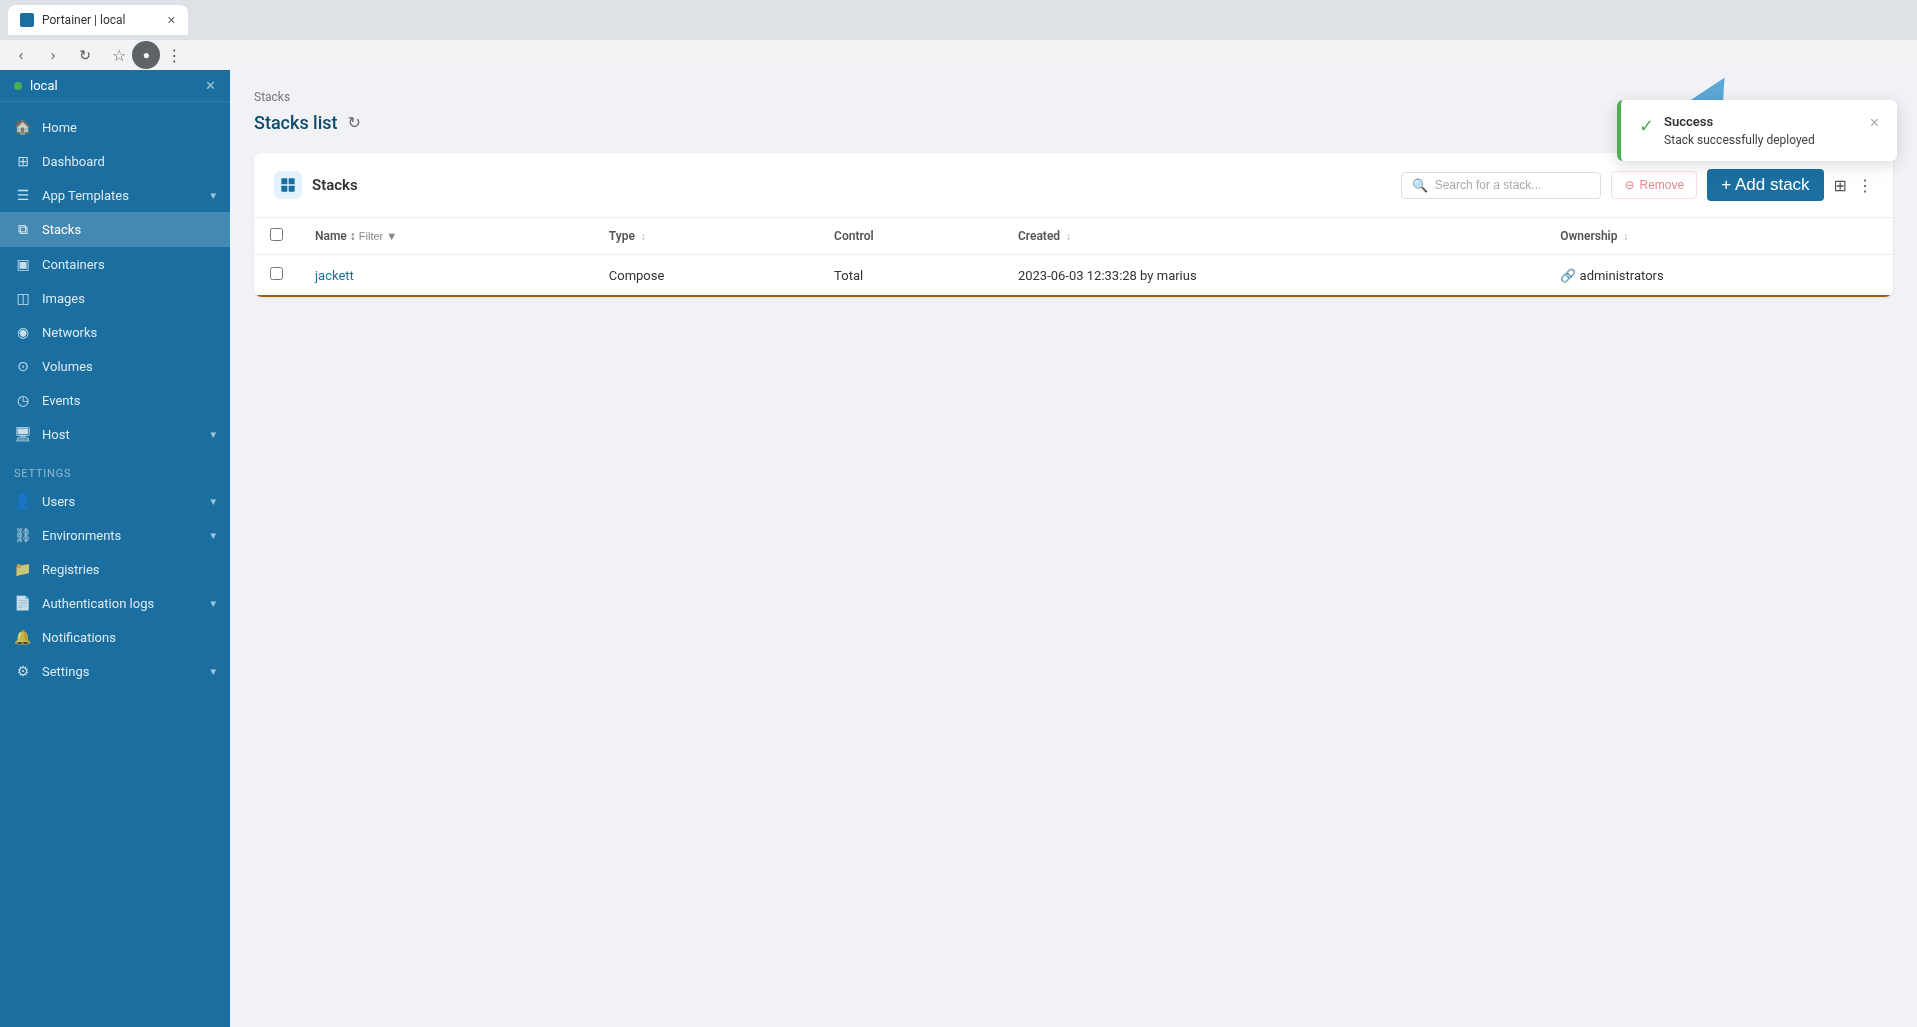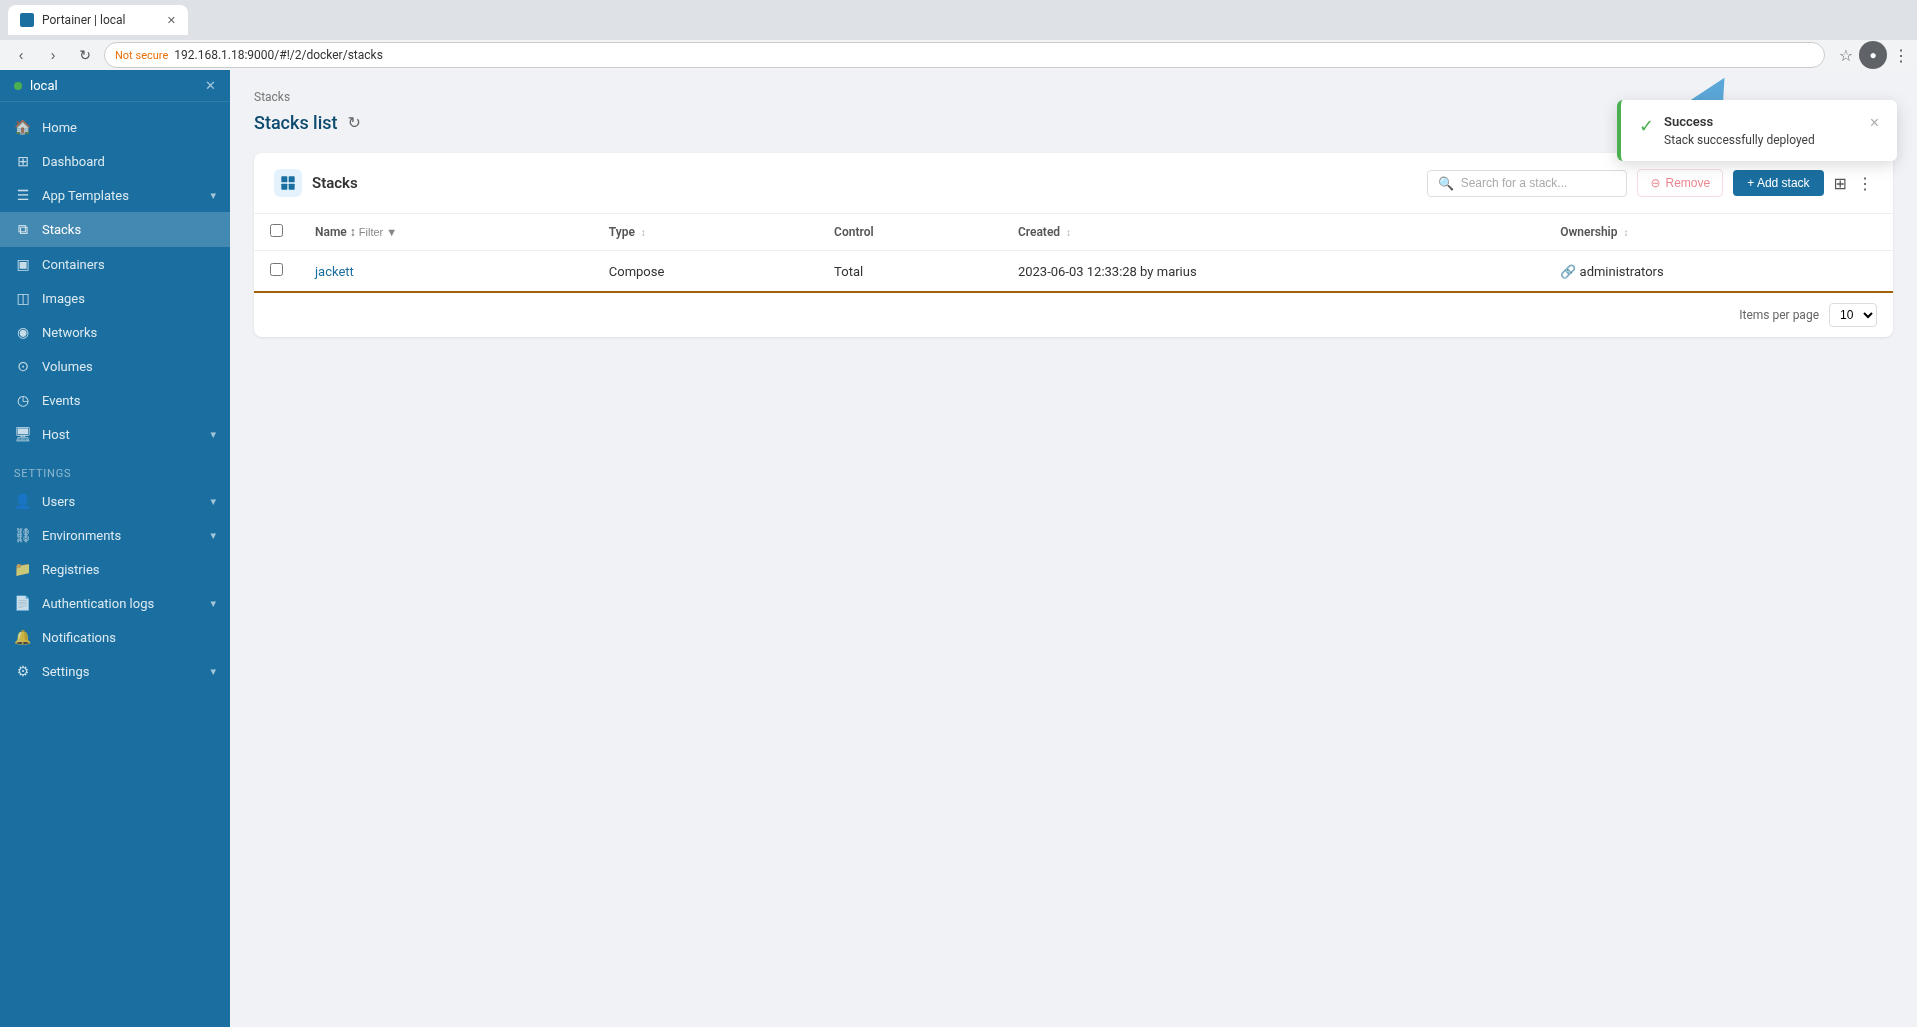--- a/index.html
+++ b/index.html
@@ -278,21 +278,21 @@
     }
     .btn-add {
       display: flex;
       align-items: center;
       gap: 5px;
       padding: 6px 14px;
       border: none;
       border-radius: 4px;
       background: #1a6fa0;
       color: #fff;
-      font-size: 12px;
+      font-size: 17px;
       cursor: pointer;
       font-weight: 500;
     }
     .btn-icon { color: #555; cursor: pointer; font-size: 16px; background: none; border: none; }
 
     
     .table-container { width: 100%; }
     table { width: 100%; border-collapse: collapse; }
     thead tr { border-bottom: 1px solid #eee; }
     th {
@@ -384,24 +384,20 @@
     <div class="browser-tab">
       <div class="favicon"></div>
       <span>Portainer | local</span>
       <span class="tab-close">✕</span>
     </div>
   </div>
   <div class="browser-nav">
     <button class="nav-btn">‹</button>
     <button class="nav-btn">›</button>
     <button class="nav-btn">↻</button>
-    <div class="address-bar">
-      <span class="warning">Not secure</span>
-      <span>192.168.1.18:9000/#!/2/docker/stacks</span>
-    </div>
     <span class="bookmark-btn">☆</span>
     <div class="profile-btn">●</div>
     <span class="options-btn">⋮</span>
   </div>
 </div>
 
 <div class="app-layout">
 
   <nav class="sidebar">
 
@@ -572,28 +568,20 @@
               <td>Compose</td>
               <td>Total</td>
               <td>2023-06-03 12:33:28 by marius</td>
               <td>
                 <span>🔗 </span>
                 <span>administrators</span>
               </td>
             </tr>
           </tbody>
         </table>
-        <div class="table-footer">
-          <span>Items per page</span>
-          <select class="per-page-select">
-            <option value="10">10</option>
-            <option value="25">25</option>
-            <option value="50">50</option>
-          </select>
-        </div>
       </div>
     </div>
   </main>
 </div>
 
 <div class="arrow-pointer">
   <svg width="80" height="80" viewBox="0 0 80 80">
     <polygon points="40,5 75,75 40,55 5,75" fill="#4a9fd4" opacity="0.9"></polygon>
   </svg>
 </div>

